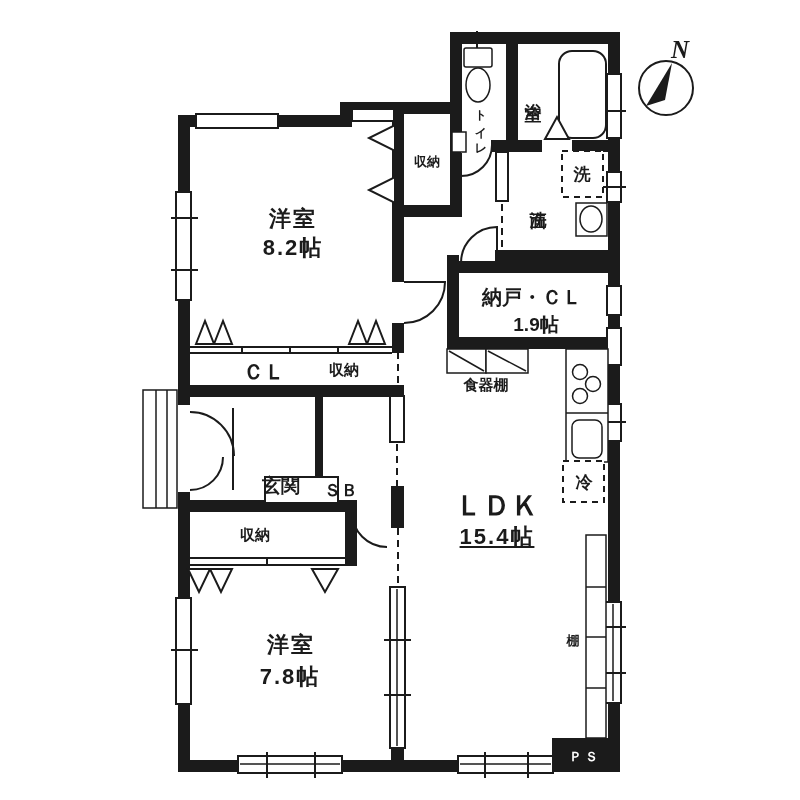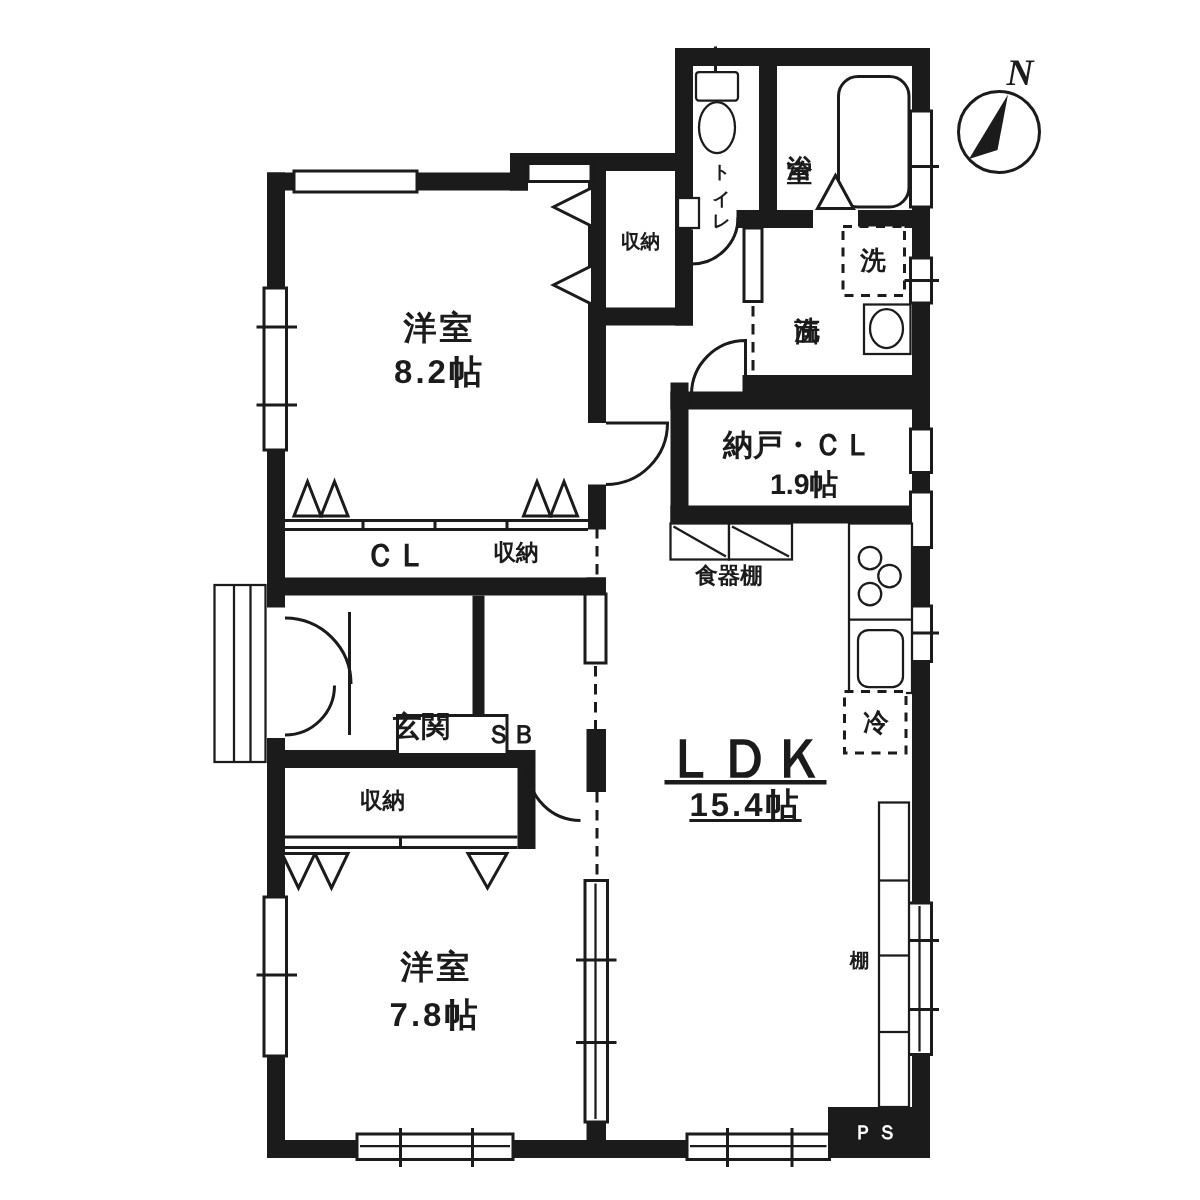--- a/index.html
+++ b/index.html
@@ -164,21 +164,21 @@
     <polygon points="672,63 646,106 665,100" fill="#1b1b1b"></polygon>
   </g>
 </svg>
 
   <div class="lbl sz-big" style="left:293px;top:219px;">洋室</div>
   <div class="lbl sz-big" style="left:293px;top:248px;">8.2帖</div>
 
   <div class="lbl sz-big" style="left:291px;top:645px;">洋室</div>
   <div class="lbl sz-big" style="left:290px;top:677px;">7.8帖</div>
 
-  <div class="lbl" style="left:497px;top:506px;font-size:36px;text-decoration:underline;">ＬＤＫ</div>
+  <div class="lbl" style="left:497px;top:506px;font-size:28px;">ＬＤＫ</div>
   <div class="lbl sz-big" style="left:497px;top:537px;text-decoration:underline;">15.4帖</div>
 
   <div class="lbl sz-mid" style="left:532px;top:297px;">納戸・ＣＬ</div>
   <div class="lbl" style="left:536px;top:324px;font-size:19px;">1.9帖</div>
 
   <div class="lbl" style="left:281px;top:437px;font-size:19px;margin-top:48px;">玄関</div>
   <div class="lbl" style="left:301px;top:490px;font-size:17px;margin-left:40px;">ＳＢ</div>
 
   <div class="lbl" style="left:264px;top:371px;font-size:21px;text-align:right;">ＣＬ</div>
   <div class="lbl sz-sm" style="left:344px;top:369px;">収納</div>
@@ -187,16 +187,16 @@
 
   <div class="lbl sz-sm" style="left:486px;top:384px;">食器棚</div>
   <div class="lbl sz-xs" style="left:573px;top:640px;">棚</div>
   <div class="lbl" style="left:582px;top:174px;font-size:17px;">洗</div>
   <div class="lbl" style="left:584px;top:482px;font-size:17px;">冷</div>
 
   <div class="lbl vert" style="left:481px;top:126px;font-size:12px;">トイレ</div>
   <div class="lbl vert" style="left:533px;top:92px;font-size:17px;">浴室</div>
   <div class="lbl vert" style="left:538px;top:200px;font-size:17px;">洗面</div>
 
-  <div class="lbl ps" style="left:585px;top:756px;font-family:Liberation Mono, monospace;">ＰＳ</div>
+  <div class="lbl ps" style="left:585px;top:756px;">ＰＳ</div>
   <div class="lbl north" style="left:680px;top:49px;">N</div>
 
 </div>
 
 </body></html>

